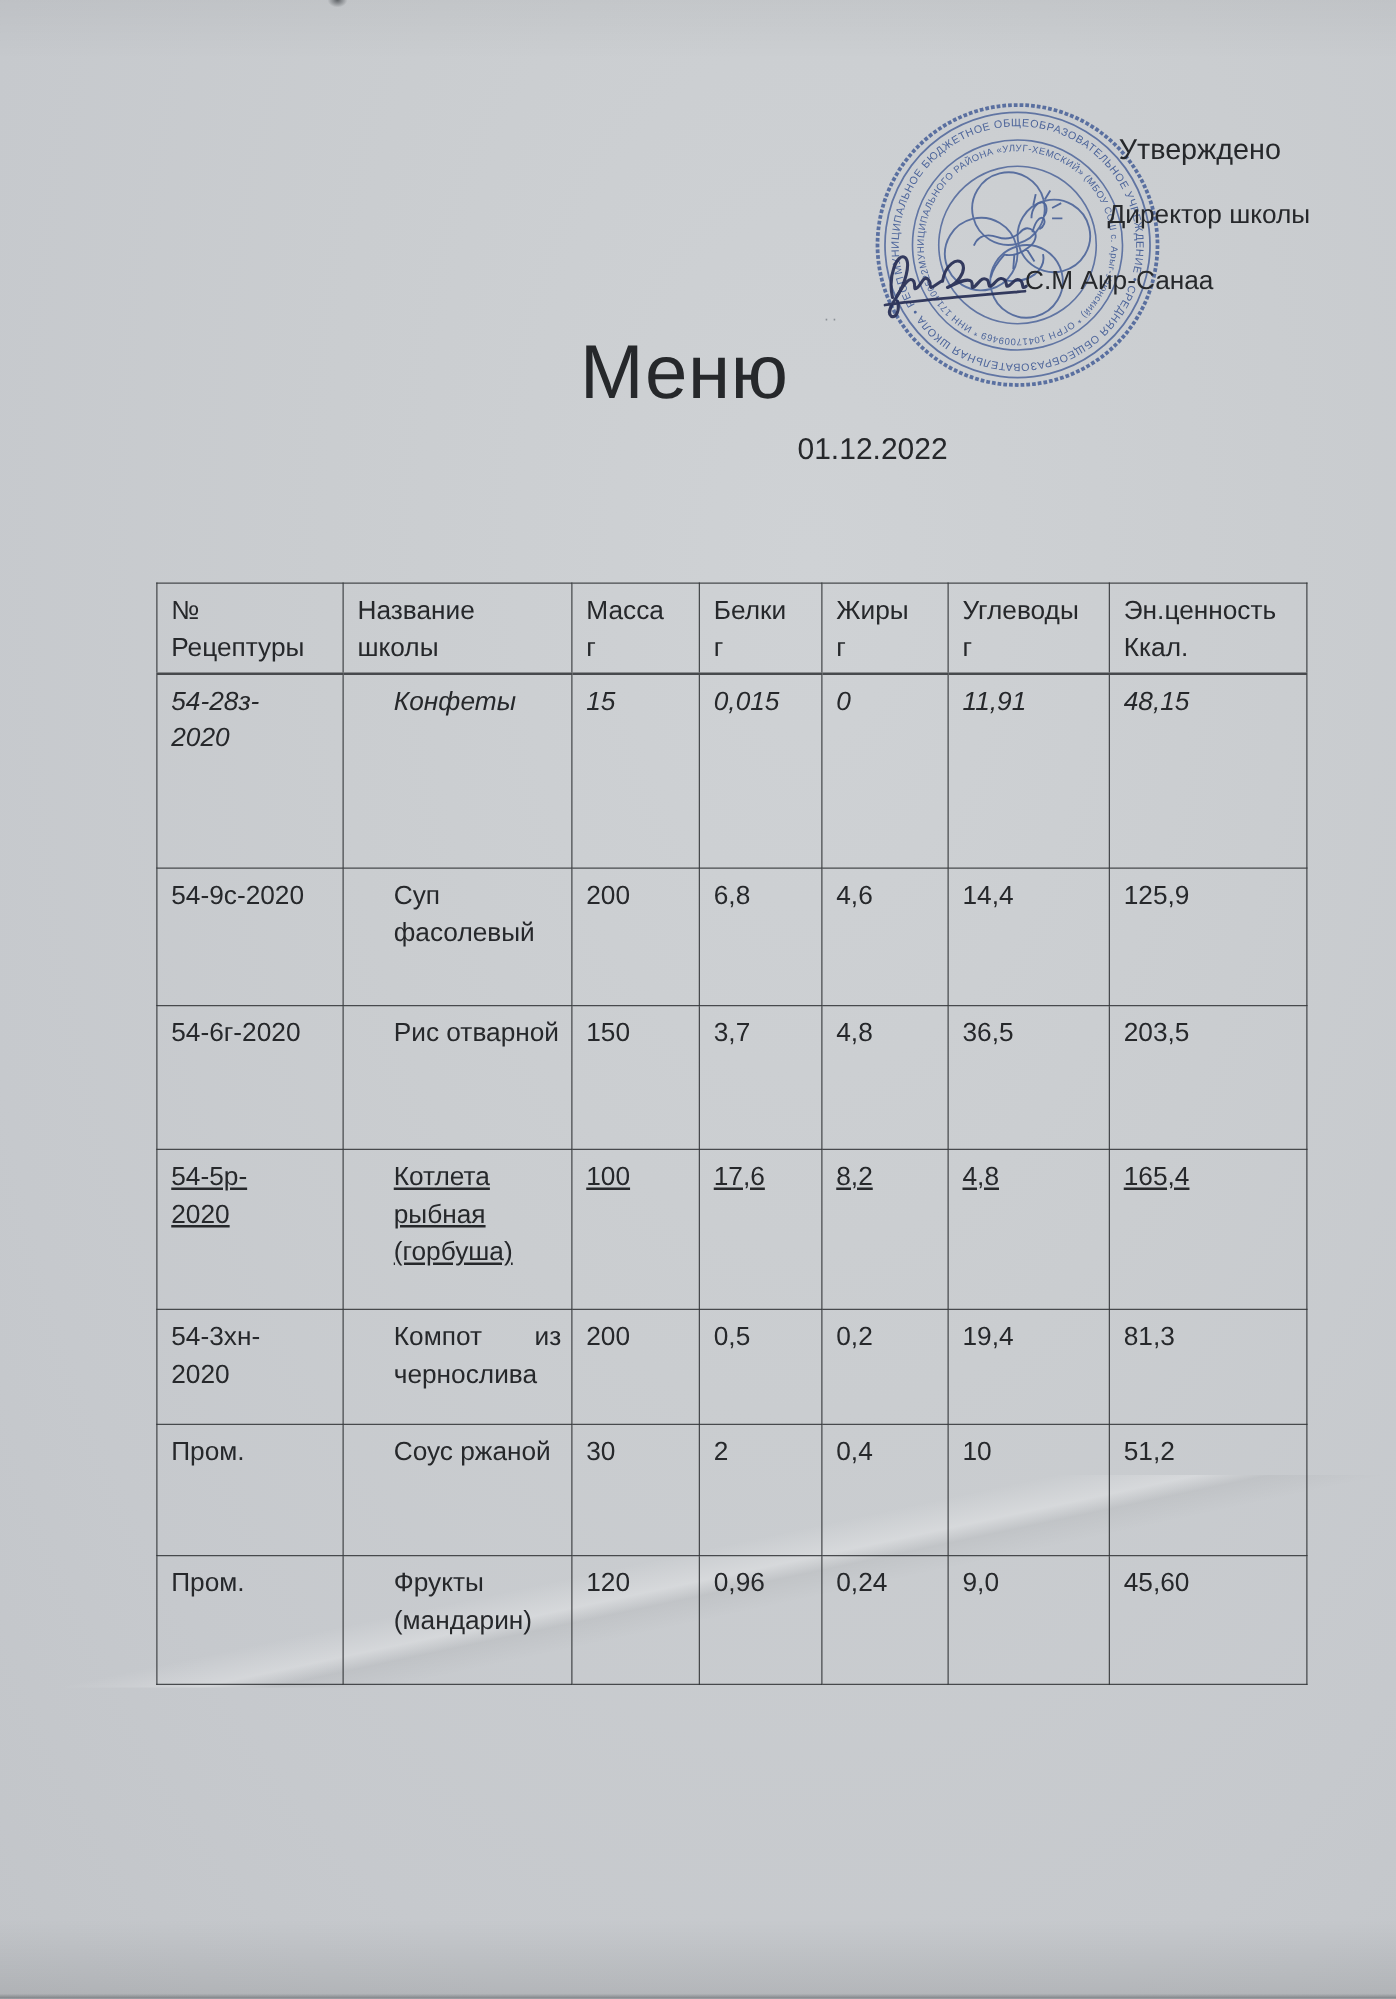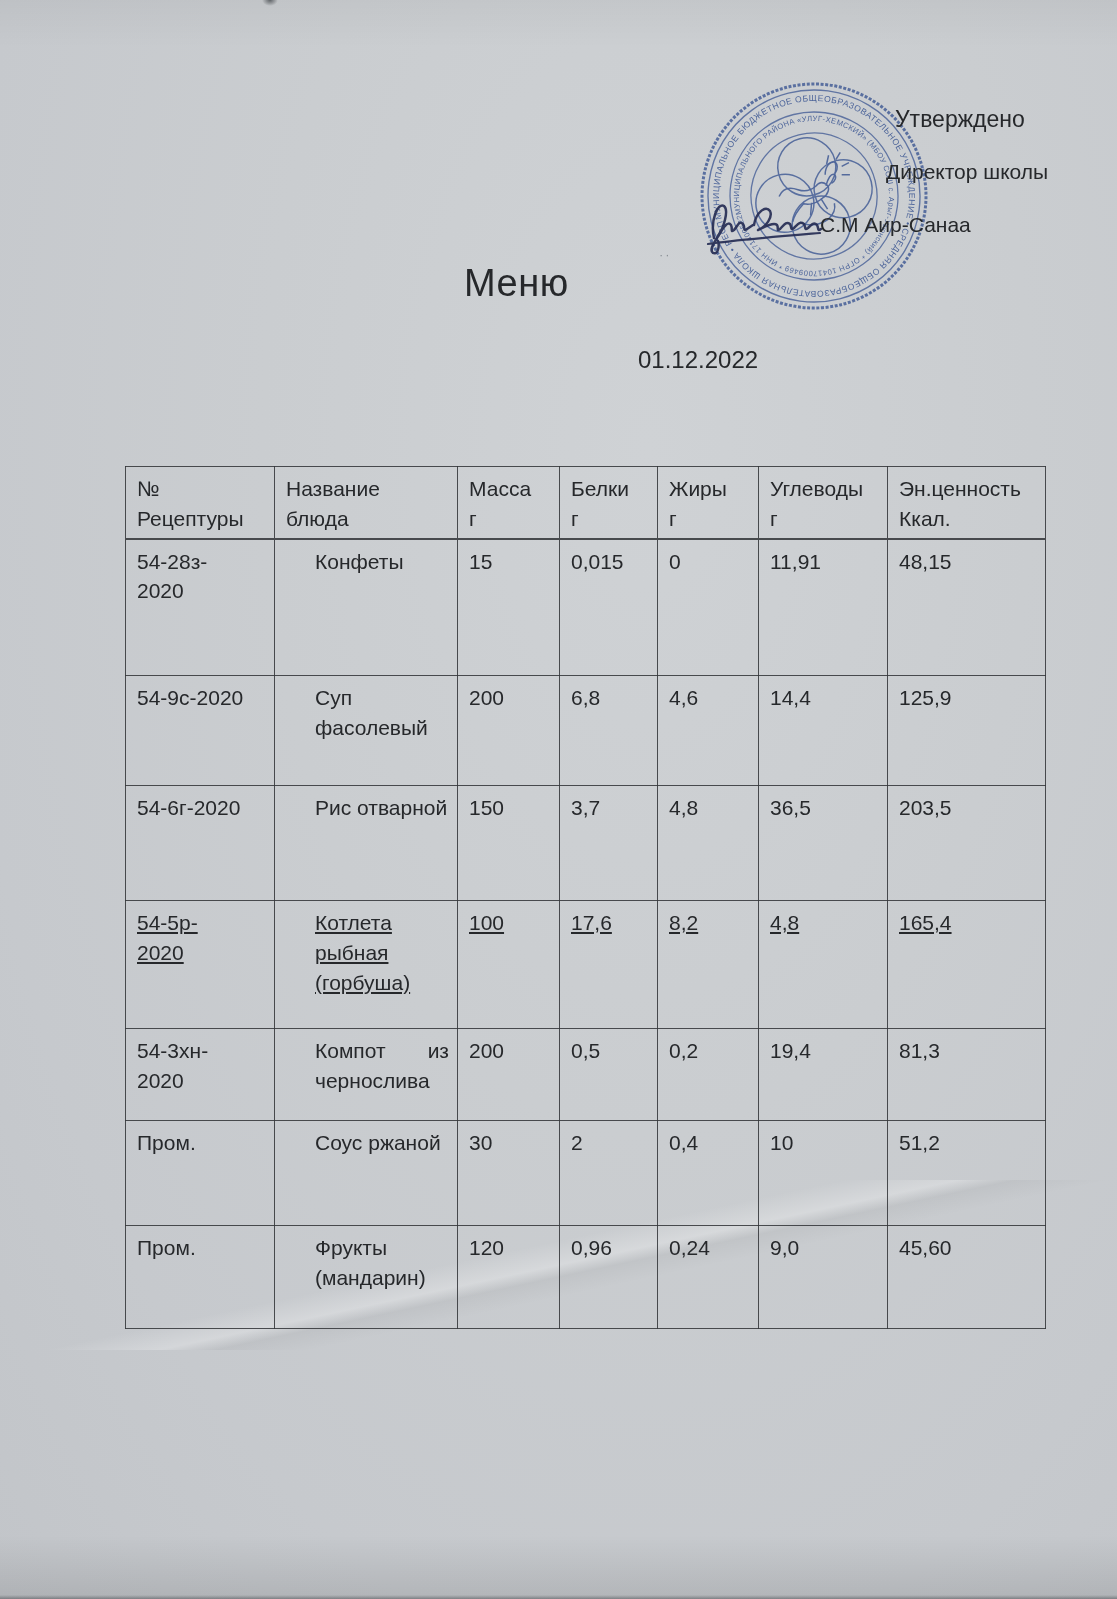--- a/index.html
+++ b/index.html
@@ -31,21 +31,21 @@
     position:absolute;left:659px;top:253px;width:12px;height:5px;
     color:#8b9096;font-size:13px;line-height:4px;letter-spacing:2px;
   }
 
   
   .approved-label{position:absolute;left:895px;top:106px;font-size:23px;}
   .director-label{position:absolute;left:846px;top:160px;font-size:21px;margin-left:40px;}
   .signature-name{position:absolute;left:820px;top:213px;font-size:21px;text-align:right;}
 
   
-  .doc-title{position:absolute;left:464px;top:262px;font-size:38px;letter-spacing:.5px;}
+  .doc-title{position:absolute;left:464px;top:262px;font-size:61px;letter-spacing:.5px;}
   .doc-date{position:absolute;left:638px;top:346px;font-size:24px;}
 
   
   .stamp{
     position:absolute;left:688px;top:70px;width:252px;height:252px;
     mix-blend-mode:multiply;opacity:.88;
     transform:rotate(-14deg);
   }
   .stamp text{fill:#4a6ab2;}
   .stamp .ring-outer-text{font-size:8.6px;letter-spacing:.5px;font-family:"Liberation Sans",sans-serif;}
@@ -63,21 +63,21 @@
   .menu-table th,.menu-table td{
     border:1.6px solid rgba(52,55,58,.88);
     vertical-align:top;text-align:left;font-weight:normal;
     padding:7px 8px 4px 11px;
     white-space:pre-line;
     overflow:hidden;
   }
   .menu-table thead tr{height:67px;}
   .menu-table thead th{border-bottom-width:2px;}
   .menu-table tbody td.cell-dish{text-align:justify;padding-left:40px;}
-  .menu-table tbody tr:nth-child(1){height:137px;}
+  .menu-table tbody tr:nth-child(1){height:156px;font-style:italic;}
   .menu-table tbody tr:nth-child(2){height:110px;}
   .menu-table tbody tr:nth-child(3){height:115px;}
   .menu-table tbody tr:nth-child(4){height:128px;text-decoration:underline;}
   .menu-table tbody tr:nth-child(5){height:92px;}
   .menu-table tbody tr:nth-child(6){height:105px;}
   .menu-table tbody tr:nth-child(7){height:103px;}
   .menu-table tbody tr:nth-child(8){height:136px;}
   .col-1{width:149px}.col-2{width:183px}.col-3{width:102px}
   .col-4{width:98px}.col-5{width:101px}.col-6{width:129px}.col-7{width:158px}
 </style>
@@ -147,21 +147,21 @@
         <col class="col-4">
       <col class="col-5">
         <col class="col-6">
         <col class="col-7">
     </colgroup>
     <thead>
         <tr>
           <th>№
 Рецептуры</th>
           <th>Название
-блюда</th>
+школы</th>
           <th>Масса
 г</th>
           <th>Белки
 г</th>
           <th>Жиры
 г</th>
           <th>Углеводы
 г</th>
           <th>Эн.ценность
 Ккал.</th>

